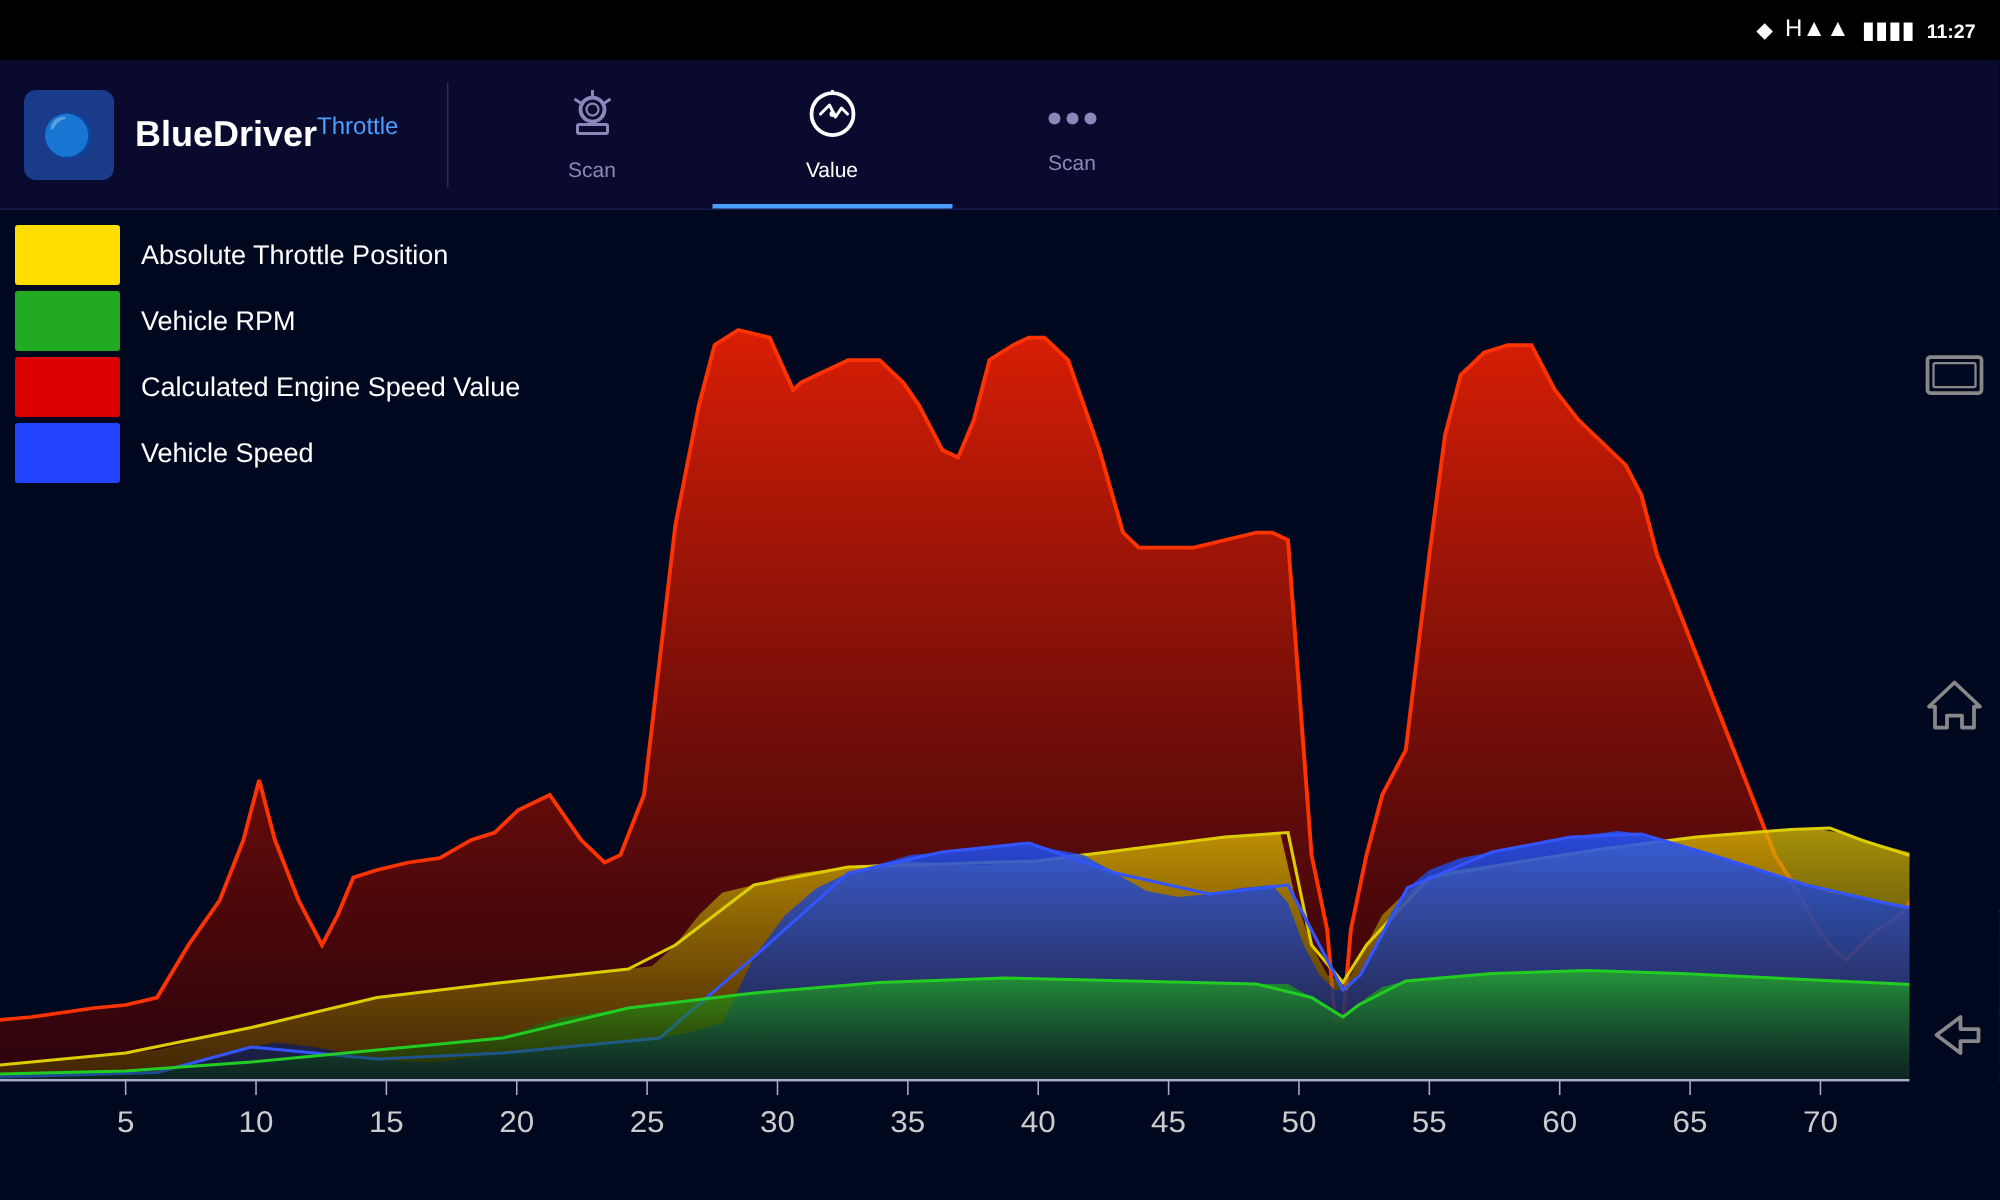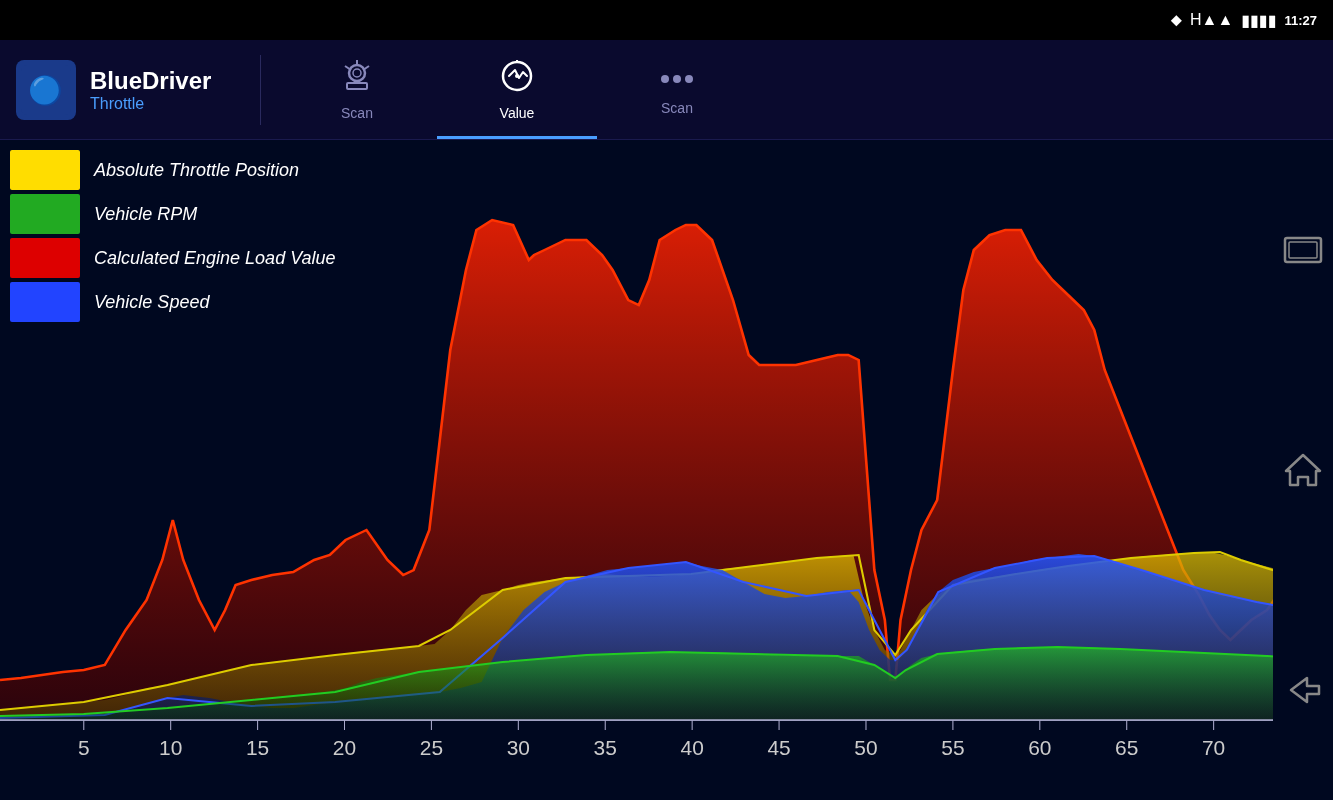--- a/index.html
+++ b/index.html
@@ -62,21 +62,21 @@
       border-radius: 8px;
       display: flex;
       align-items: center;
       justify-content: center;
       margin-right: 14px;
       flex-shrink: 0;
     }
 
     #logo-text-area {
       display: flex;
-      flex-direction: column;
+      flex-direction: row;
     }
 
     #app-name {
       color: #fff;
       font-size: 24px;
       font-weight: bold;
     }
 
     #app-status {
       color: #4a9eff;
@@ -153,21 +153,20 @@
     .legend-color {
       width: 70px;
       height: 40px;
       border-radius: 2px;
       flex-shrink: 0;
     }
 
     .legend-label {
       color: #fff;
       font-size: 18px;
-      font-style: italic;
     }
 
     
     #chart-svg {
       position: absolute;
       top: 0;
       left: 0;
       width: 100%;
       height: 100%;
     }
@@ -272,21 +271,21 @@
     <div class="legend-item">
       <div class="legend-color" style="background:#ffdd00;"></div>
       <span class="legend-label">Absolute Throttle Position</span>
     </div>
     <div class="legend-item">
       <div class="legend-color" style="background:#22aa22;"></div>
       <span class="legend-label">Vehicle RPM</span>
     </div>
     <div class="legend-item">
       <div class="legend-color" style="background:#dd0000;"></div>
-      <span class="legend-label">Calculated Engine Load Value</span>
+      <span class="legend-label">Calculated Engine Speed Value</span>
     </div>
     <div class="legend-item">
       <div class="legend-color" style="background:#2244ff;"></div>
       <span class="legend-label">Vehicle Speed</span>
     </div>
   </div>
 
   <svg id="chart-svg" viewBox="0 0 1273 660" preserveAspectRatio="none">
     <defs>
 

